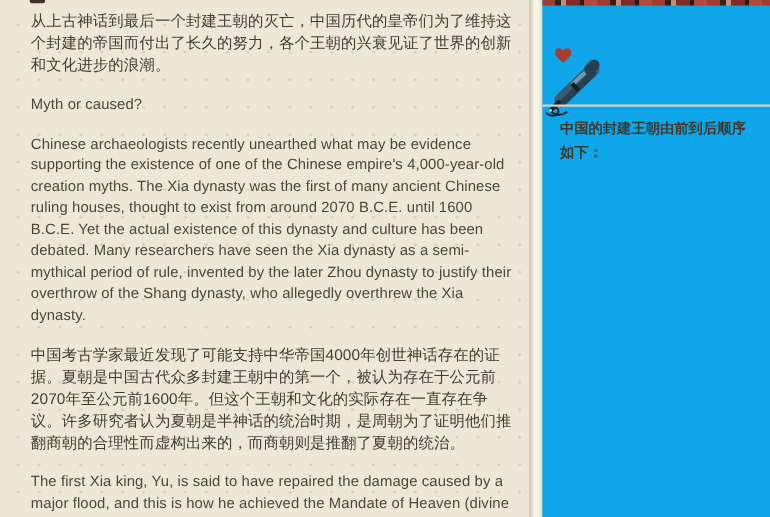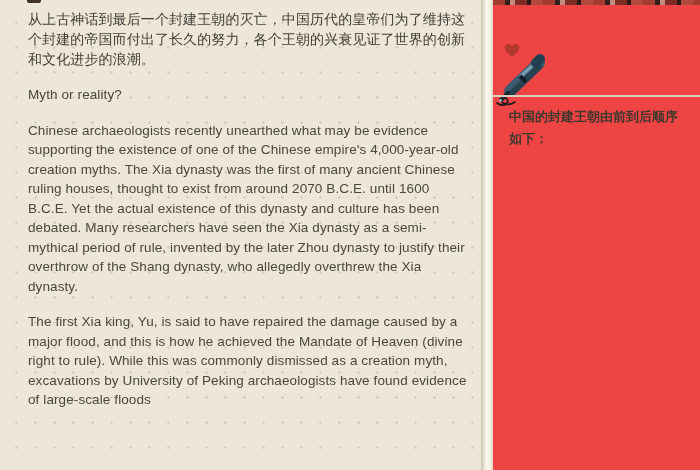--- a/index.html
+++ b/index.html
@@ -50,21 +50,21 @@
   .page-edge {
     position: absolute;
     left: 481px; top: 0; width: 12px; height: 470px;
     background: linear-gradient(to right, #cdc4ae 0%, #fbf8ec 45%, #f3eedd 80%, #d9d1bd 100%);
   }
 
   
   .sidebar {
     position: absolute;
     left: 493px; top: 0; right: 0; bottom: 0;
-    background: #ef4444;
+    background: #0ea5e9;
     overflow: hidden;
   }
   .tape-strip {
     position: absolute;
     left: 0; top: 0; right: 0; height: 5px;
     background: repeating-linear-gradient(90deg,
       #a23b30 0 12px, #31201b 12px 17px, #c48c7c 17px 22px,
       #7e2b24 22px 34px, #2a1a16 34px 38px, #b24a3c 38px 50px);
   }
   .sidebar-divider {
@@ -93,22 +93,23 @@
   }
 </style>
 </head>
 <body>
 
 <div class="screen">
 
   <div class="main-page">
     <div class="top-mark"></div>
     <p class="zh">从上古神话到最后一个封建王朝的灭亡，中国历代的皇帝们为了维持这个封建的帝国而付出了长久的努力，各个王朝的兴衰见证了世界的创新和文化进步的浪潮。</p>
-    <p class="en">Myth or reality?</p>
+    <p class="en">Myth or caused?</p>
     <p class="en">Chinese archaeologists recently unearthed what may be evidence supporting the existence of one of the Chinese empire's 4,000-year-old creation myths. The Xia dynasty was the first of many ancient Chinese ruling houses, thought to exist from around 2070 B.C.E. until 1600 B.C.E. Yet the actual existence of this dynasty and culture has been debated. Many researchers have seen the Xia dynasty as a semi-mythical period of rule, invented by the later Zhou dynasty to justify their overthrow of the Shang dynasty, who allegedly overthrew the Xia dynasty.</p>
+    <p class="zh">中国考古学家最近发现了可能支持中华帝国4000年创世神话存在的证据。夏朝是中国古代众多封建王朝中的第一个，被认为存在于公元前2070年至公元前1600年。但这个王朝和文化的实际存在一直存在争议。许多研究者认为夏朝是半神话的统治时期，是周朝为了证明他们推翻商朝的合理性而虚构出来的，而商朝则是推翻了夏朝的统治。</p>
     <p class="en">The first Xia king, Yu, is said to have repaired the damage caused by a major flood, and this is how he achieved the Mandate of Heaven (divine right to rule). While this was commonly dismissed as a creation myth, excavations by University of Peking archaeologists have found evidence of large-scale floods</p>
   </div>
 
   <div class="page-edge"></div>
 
   <div class="sidebar">
     <div class="tape-strip"></div>
 
     <svg class="heart" viewBox="0 0 16 15" aria-hidden="true">
       <path d="M8 14 C4 10.5 0.6 8 0.6 4.6 C0.6 2.4 2.3 0.9 4.2 0.9 C5.8 0.9 7.2 1.9 8 3.2 C8.8 1.9 10.2 0.9 11.8 0.9 C13.7 0.9 15.4 2.4 15.4 4.6 C15.4 8 12 10.5 8 14 Z" fill="#b0392d"></path>

